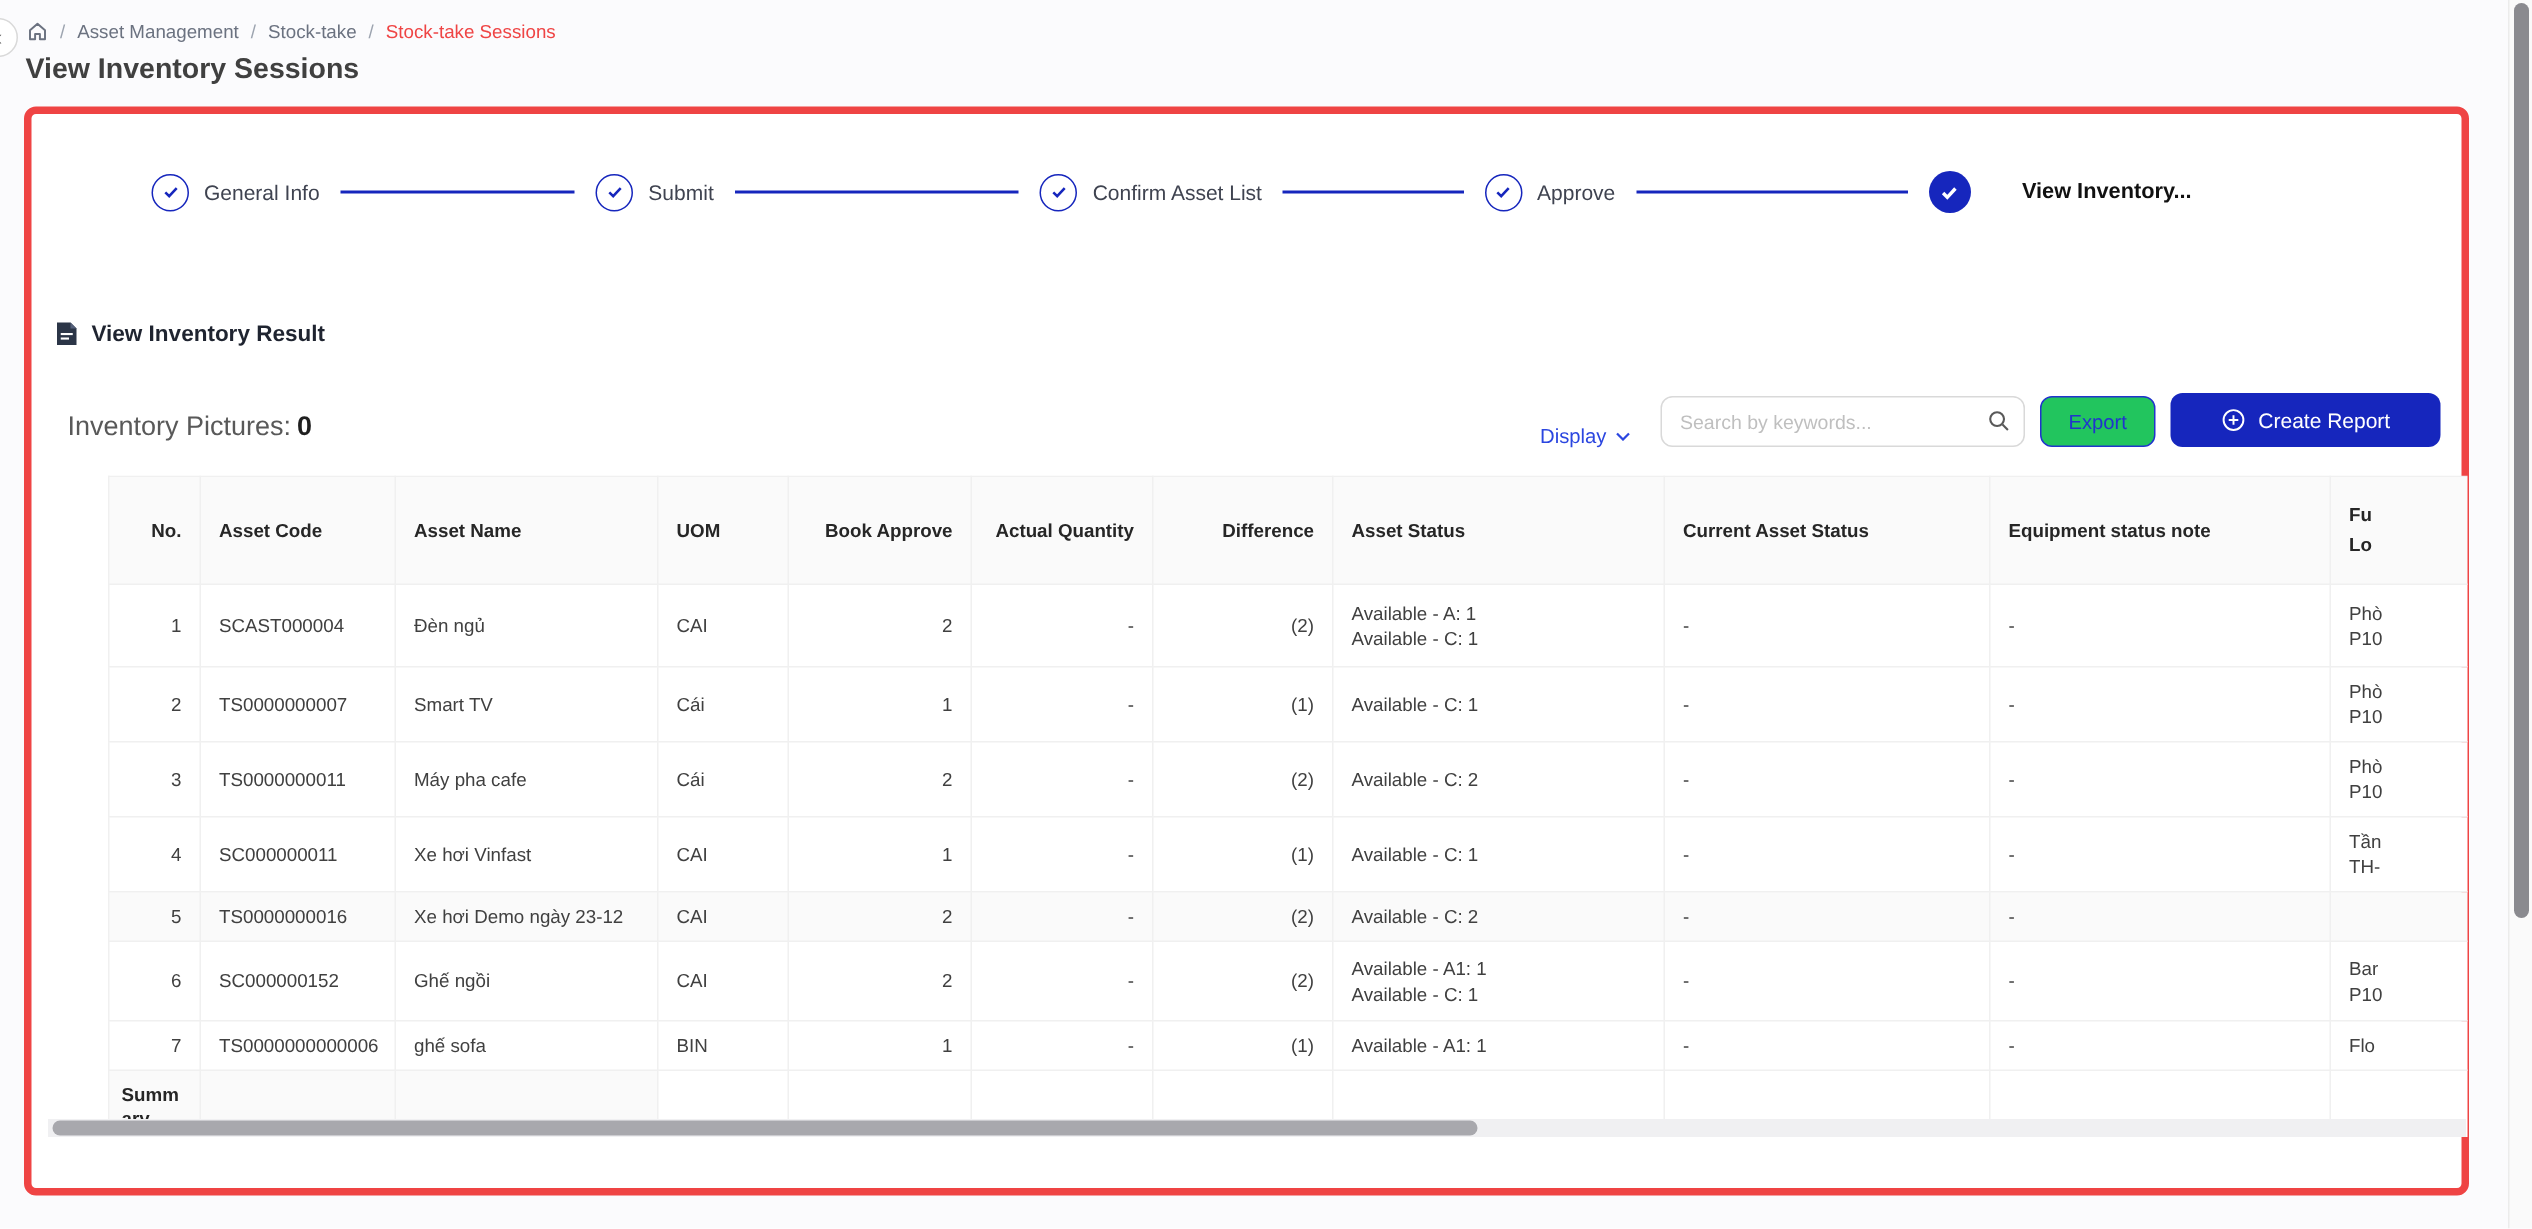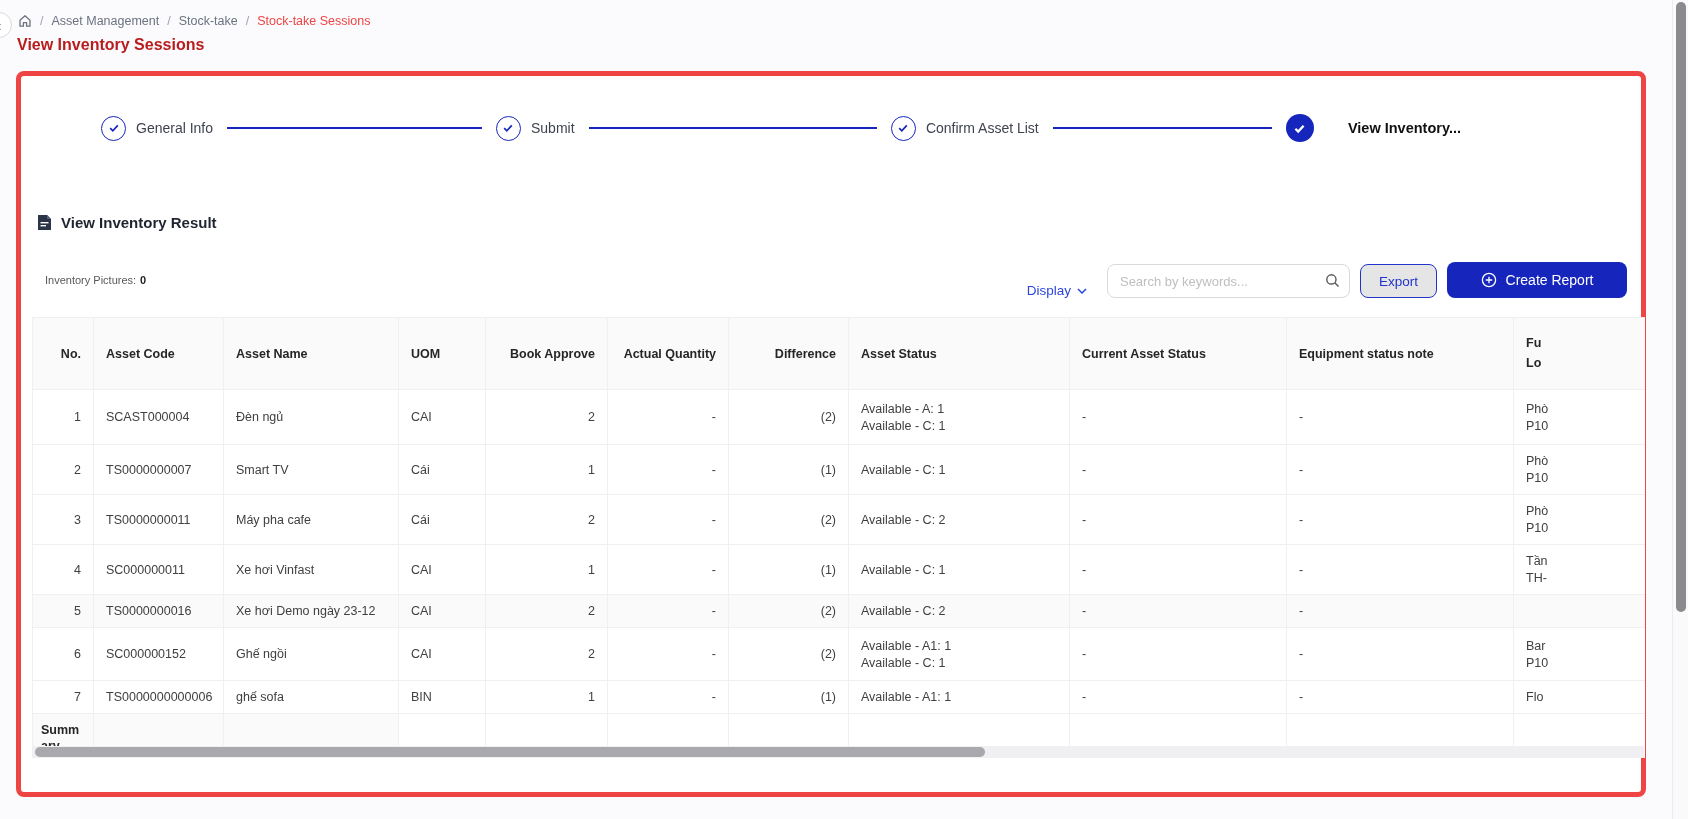--- a/index.html
+++ b/index.html
@@ -16,21 +16,21 @@
     font-size:15px; color:#595959; cursor:pointer;
   }
   .breadcrumb{
     position:absolute; left:18px; top:14px; display:flex; align-items:center;
     gap:8px; font-size:12.5px; color:#6b7280;
   }
   .breadcrumb .sep{ color:#9ca3af; }
   .breadcrumb .crumb{ cursor:pointer; }
   .breadcrumb .crumb.current{ color:#ef4444; cursor:default; }
   .page-title{
-    position:absolute; left:17px; top:36px; font-size:16px; font-weight:bold; color:#b91c1c;
+    position:absolute; left:17px; top:36px; font-size:19px; font-weight:bold; color:#404040;
   }
   
   .card{
     position:absolute; left:16px; top:71px; width:1630px; height:726px;
     background:#fff; border:5px solid #ef4444; border-radius:8px;
   }
   
   .stepper{
     position:absolute; top:38px; left:80px; right:180px;
     display:flex; align-items:center;
@@ -45,47 +45,47 @@
   .step.current .step-circle{ width:28px; height:28px; border:none; background:var(--primary); }
   .step-label{ margin-left:10px; font-size:14px; color:#3f4350; white-space:nowrap; }
   .step.current .step-label{ font-weight:bold; color:#111; font-size:14.5px; }
   .step-line{ flex:1; height:1.5px; background:var(--primary); margin:0 14px; min-width:20px; }
   
   .section-title{
     position:absolute; left:16px; top:138px; display:flex; align-items:center; gap:9px;
     font-size:15px; font-weight:bold; color:#1f2430;
   }
   
-  .pictures{ position:absolute; left:24px; top:198px; font-size:11px; color:#595959; }
+  .pictures{ position:absolute; left:24px; top:198px; font-size:18px; color:#595959; }
   .pictures b{ color:#1f1f1f; margin-left:4px; }
   .toolbar{
     position:absolute; right:14px; top:186px; display:flex; align-items:flex-end; gap:10px;
   }
   .display-link{
     display:flex; align-items:center; gap:6px; color:var(--link); font-size:13.5px;
     cursor:pointer; margin-right:10px;
   }
   .search-box{ position:relative; width:243px; }
   .search-box input{
     width:100%; height:34px; border:1px solid #d9d9d9; border-radius:8px;
     padding:0 32px 0 12px; font-size:13px; color:#14532d; outline:none;
     font-family:inherit;
   }
   .search-box input::placeholder{ color:#bfbfbf; }
   .search-box .mag{ position:absolute; right:10px; top:9px; }
   .btn{ height:34px; border-radius:8px; font-size:13.5px; cursor:pointer;
         display:flex; align-items:center; justify-content:center; font-family:inherit; }
-  .btn-outline{ background:#e5e5e5; border:1px solid var(--outline); color:var(--outline); padding:0 18px; }
+  .btn-outline{ background:#22c55e; border:1px solid var(--outline); color:var(--outline); padding:0 18px; }
   .btn-primary{ background:var(--primary); border:none; color:#fff; height:36px;
                 padding:0 24px; gap:9px; min-width:180px; font-size:14px; }
   
   .table-wrap{
     position:absolute; left:11px; top:241px; width:1613px; height:441px; overflow:hidden;
   }
-  table{ border-collapse:collapse; table-layout:fixed; width:1614px; }
+  table{ border-collapse:collapse; table-layout:fixed; width:1614px;margin-left:40px; }
   th,td{ border:1px solid #f0f0f0; padding:6px 12px; font-size:12.5px; vertical-align:middle; }
   thead th{
     background:#fafafa; height:72px; font-weight:bold; color:#262626; text-align:left;
   }
   th.prewrap{ white-space:pre-line; line-height:1.55; }
   tbody td{ color:#404040; background:#fff; }
   tr.hl td{ background:#fafafa; }
   th:nth-child(1),td:nth-child(1),
   th:nth-child(5),td:nth-child(5),
   th:nth-child(6),td:nth-child(6),
@@ -159,20 +159,29 @@
       <span class="step-label">Submit</span>
       <span class="step-line"></span>
     </div>
     <div class="step">
       <span class="step-circle">
         <svg width="12" height="12" viewBox="0 0 12 12" fill="none" stroke="#1626bd" stroke-width="1.7">
             <path d="M2.2 6.2 L4.8 8.8 L9.8 3.4"></path>
           </svg>
       </span>
       <span class="step-label">Confirm Asset List</span>
+      <span class="step-line"></span>
+    </div>
+    <div class="step">
+      <span class="step-circle">
+        <svg width="12" height="12" viewBox="0 0 12 12" fill="none" stroke="#1626bd" stroke-width="1.7">
+            <path d="M2.2 6.2 L4.8 8.8 L9.8 3.4"></path>
+          </svg>
+      </span>
+      <span class="step-label">Approve</span>
       <span class="step-line"></span>
     </div>
     <div class="step current">
       <span class="step-circle">
         <svg width="13" height="13" viewBox="0 0 12 12" fill="none" stroke="#ffffff" stroke-width="2.1">
             <path d="M2.2 6.2 L4.8 8.8 L9.8 3.4"></path>
           </svg>
       </span>
       <span class="step-label">View Inventory...</span>
     </div>

